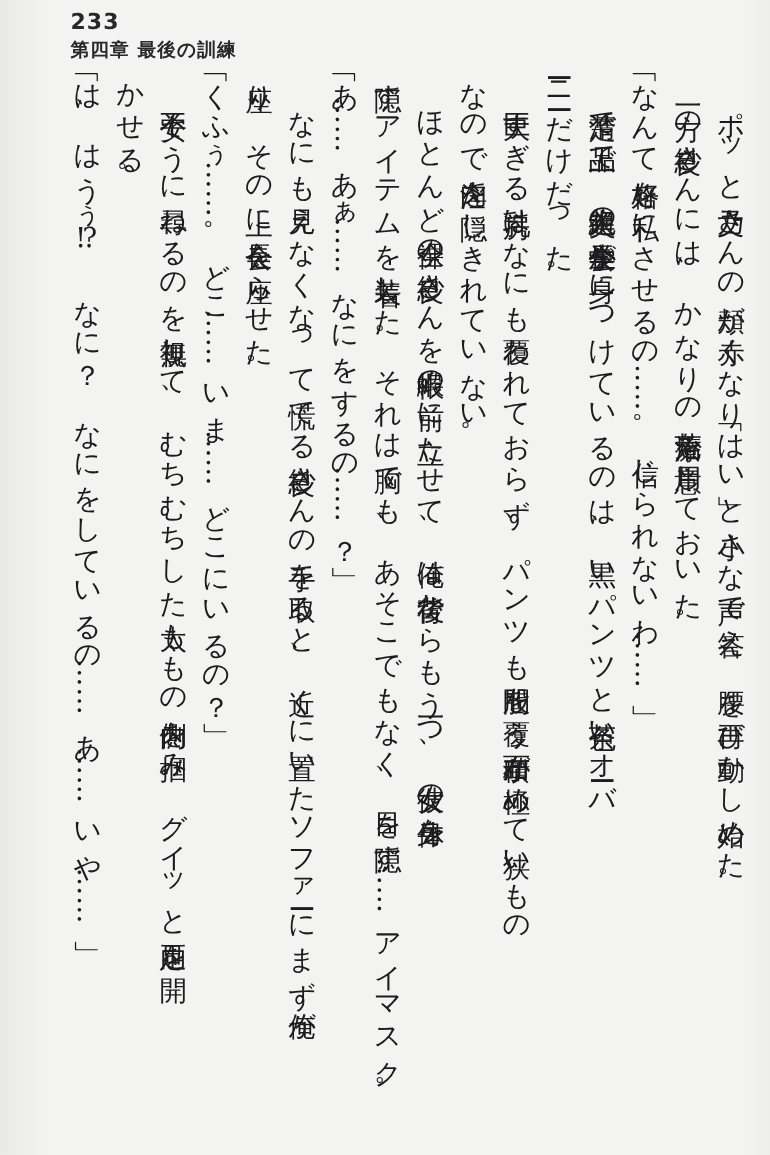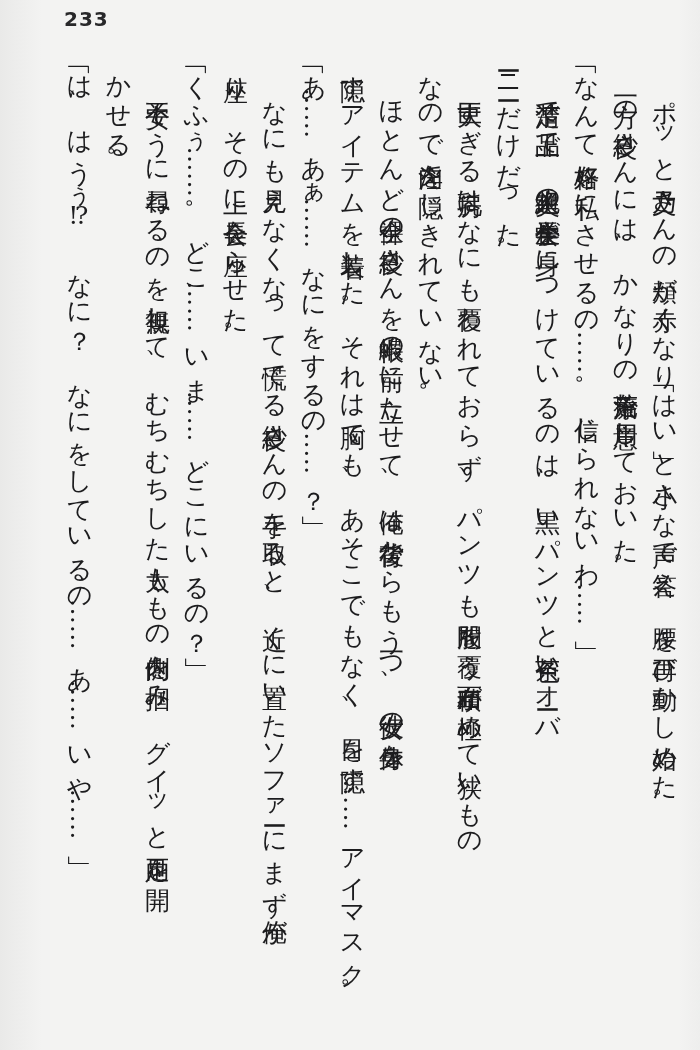--- a/index.html
+++ b/index.html
@@ -60,20 +60,21 @@
     text-indent: 1em;
   }
 </style>
 </head>
 <body>
 
 <div class="page">
 
   <div class="running-head">
     <span class="folio">233</span>
+    <span class="chapter">第四章 最後の訓練</span>
   </div>
 
   <div class="body-text">
       <p class="indent">ポッと文乃さんの頬が赤くなり「はい」と小さな声で答え、腰を再び動かし始めた。</p>
       <p class="indent">一方の紗良さんには、かなりの荒療治を用意しておいた。</p>
       <p>「なんて格好を私にさせるの……。信じられないわ……」</p>
       <p class="indent">清楚で上品で、超絶美人の学生会長が身につけているのは、黒いパンツと茶色いオーバ</p>
       <p>ーニーだけだった。</p>
       <p class="indent">巨大すぎる乳房はなにも覆われておらず、パンツも股間を覆う布面積が極めて狭いもの</p>
       <p>なので淫肉を隠しきれていない。</p>

